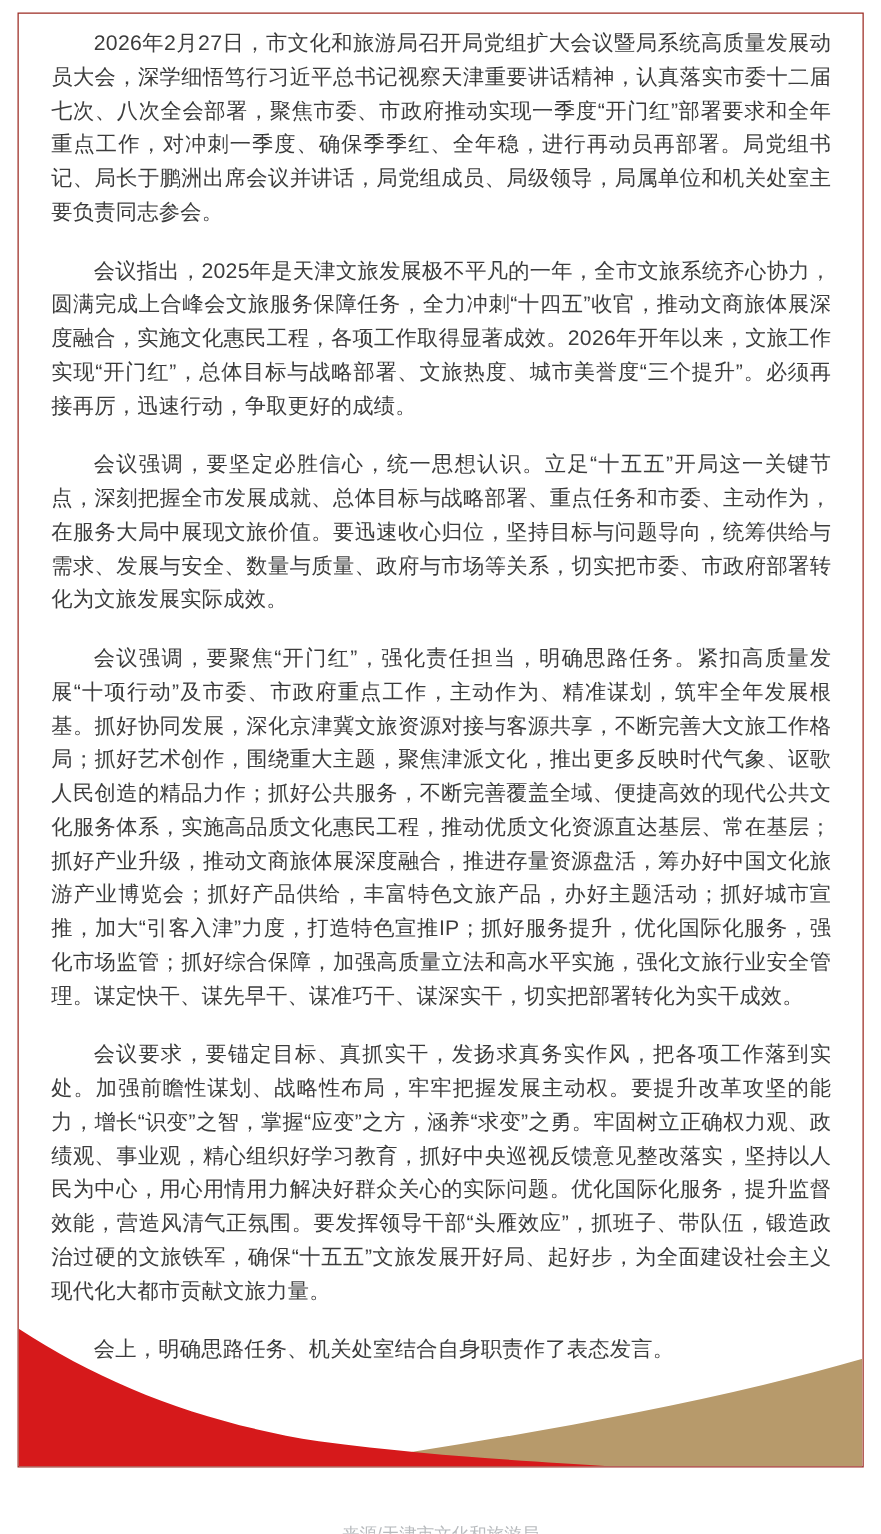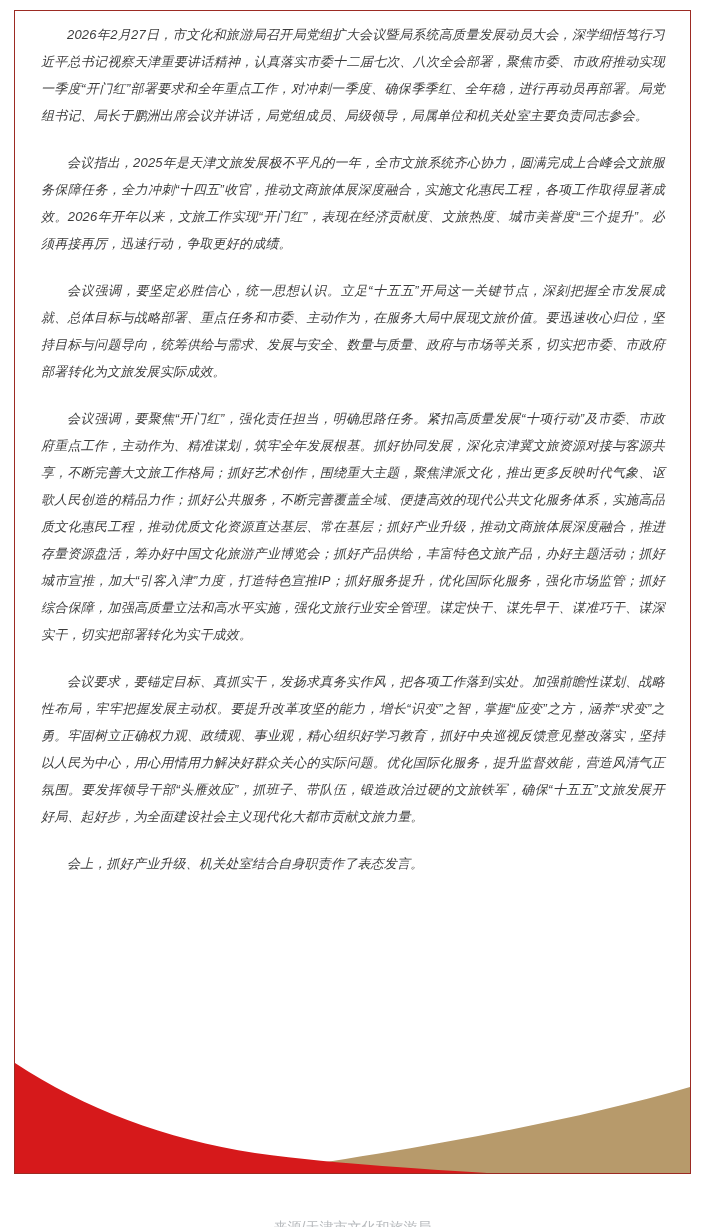--- a/index.html
+++ b/index.html
@@ -23,25 +23,24 @@
     box-sizing: border-box;
     border: 1px solid var(--frame-border, #9c2b23);
     background: #ffffff;
     overflow: hidden;
   }
   .article {
     position: relative;
     z-index: 2;
     padding: 10px 25px 0 26px;
     color: var(--body-text, #3c3c3c);
-    font-size: 13px;
+    font-size: 17px;
     line-height: 27px;
     text-align: justify;
     letter-spacing: 0.2px;
-    font-style: italic;
   }
   .article p {
     margin: 0 0 20px 0;
     text-indent: 2em;
   }
   .footer-wave {
     position: absolute;
     z-index: 1;
     left: 0;
     bottom: 0;
@@ -60,25 +59,25 @@
     line-height: 20px;
     margin-top: 25px;
   }
 </style>
 </head>
 <body style="background: rgb(255, 255, 255);">
 
 <div class="frame">
   <div class="article">
       <p>2026年2月27日，市文化和旅游局召开局党组扩大会议暨局系统高质量发展动员大会，深学细悟笃行习近平总书记视察天津重要讲话精神，认真落实市委十二届七次、八次全会部署，聚焦市委、市政府推动实现一季度“开门红”部署要求和全年重点工作，对冲刺一季度、确保季季红、全年稳，进行再动员再部署。局党组书记、局长于鹏洲出席会议并讲话，局党组成员、局级领导，局属单位和机关处室主要负责同志参会。</p>
-      <p>会议指出，2025年是天津文旅发展极不平凡的一年，全市文旅系统齐心协力，圆满完成上合峰会文旅服务保障任务，全力冲刺“十四五”收官，推动文商旅体展深度融合，实施文化惠民工程，各项工作取得显著成效。2026年开年以来，文旅工作实现“开门红”，表现在经济贡献度、文旅热度、城市美誉度“三个提升”。必须再接再厉，迅速行动，争取更好的成绩。</p>
+      <p>会议指出，2025年是天津文旅发展极不平凡的一年，全市文旅系统齐心协力，圆满完成上合峰会文旅服务保障任务，全力冲刺“十四五”收官，推动文商旅体展深度融合，实施文化惠民工程，各项工作取得显著成效。2026年开年以来，文旅工作实现“开门红”，总体目标与战略部署、文旅热度、城市美誉度“三个提升”。必须再接再厉，迅速行动，争取更好的成绩。</p>
       <p>会议强调，要坚定必胜信心，统一思想认识。立足“十五五”开局这一关键节点，深刻把握全市发展成就、总体目标与战略部署、重点任务和市委、主动作为，在服务大局中展现文旅价值。要迅速收心归位，坚持目标与问题导向，统筹供给与需求、发展与安全、数量与质量、政府与市场等关系，切实把市委、市政府部署转化为文旅发展实际成效。</p>
       <p>会议强调，要聚焦“开门红”，强化责任担当，明确思路任务。紧扣高质量发展“十项行动”及市委、市政府重点工作，主动作为、精准谋划，筑牢全年发展根基。抓好协同发展，深化京津冀文旅资源对接与客源共享，不断完善大文旅工作格局；抓好艺术创作，围绕重大主题，聚焦津派文化，推出更多反映时代气象、讴歌人民创造的精品力作；抓好公共服务，不断完善覆盖全域、便捷高效的现代公共文化服务体系，实施高品质文化惠民工程，推动优质文化资源直达基层、常在基层；抓好产业升级，推动文商旅体展深度融合，推进存量资源盘活，筹办好中国文化旅游产业博览会；抓好产品供给，丰富特色文旅产品，办好主题活动；抓好城市宣推，加大“引客入津”力度，打造特色宣推IP；抓好服务提升，优化国际化服务，强化市场监管；抓好综合保障，加强高质量立法和高水平实施，强化文旅行业安全管理。谋定快干、谋先早干、谋准巧干、谋深实干，切实把部署转化为实干成效。</p>
       <p>会议要求，要锚定目标、真抓实干，发扬求真务实作风，把各项工作落到实处。加强前瞻性谋划、战略性布局，牢牢把握发展主动权。要提升改革攻坚的能力，增长“识变”之智，掌握“应变”之方，涵养“求变”之勇。牢固树立正确权力观、政绩观、事业观，精心组织好学习教育，抓好中央巡视反馈意见整改落实，坚持以人民为中心，用心用情用力解决好群众关心的实际问题。优化国际化服务，提升监督效能，营造风清气正氛围。要发挥领导干部“头雁效应”，抓班子、带队伍，锻造政治过硬的文旅铁军，确保“十五五”文旅发展开好局、起好步，为全面建设社会主义现代化大都市贡献文旅力量。</p>
-      <p>会上，抓好产业升级、机关处室结合自身职责作了表态发言。</p>
+      <p>会上，明确思路任务、机关处室结合自身职责作了表态发言。</p>
     </div>
   <svg class="footer-wave" viewBox="0 0 675 112" preserveAspectRatio="none" aria-hidden="true">
     <path d="M238,112 C370,93 545,64 675,26 L675,112 Z" fill="#b79a6b"></path>
     <path d="M0,2 C70,48 150,78 240,92 C330,104 412,108 472,112 L0,112 Z" fill="#d6191b"></path>
   </svg>
 </div>
 
 <div class="source">来源/天津市文化和旅游局</div>
 
 </body></html>

